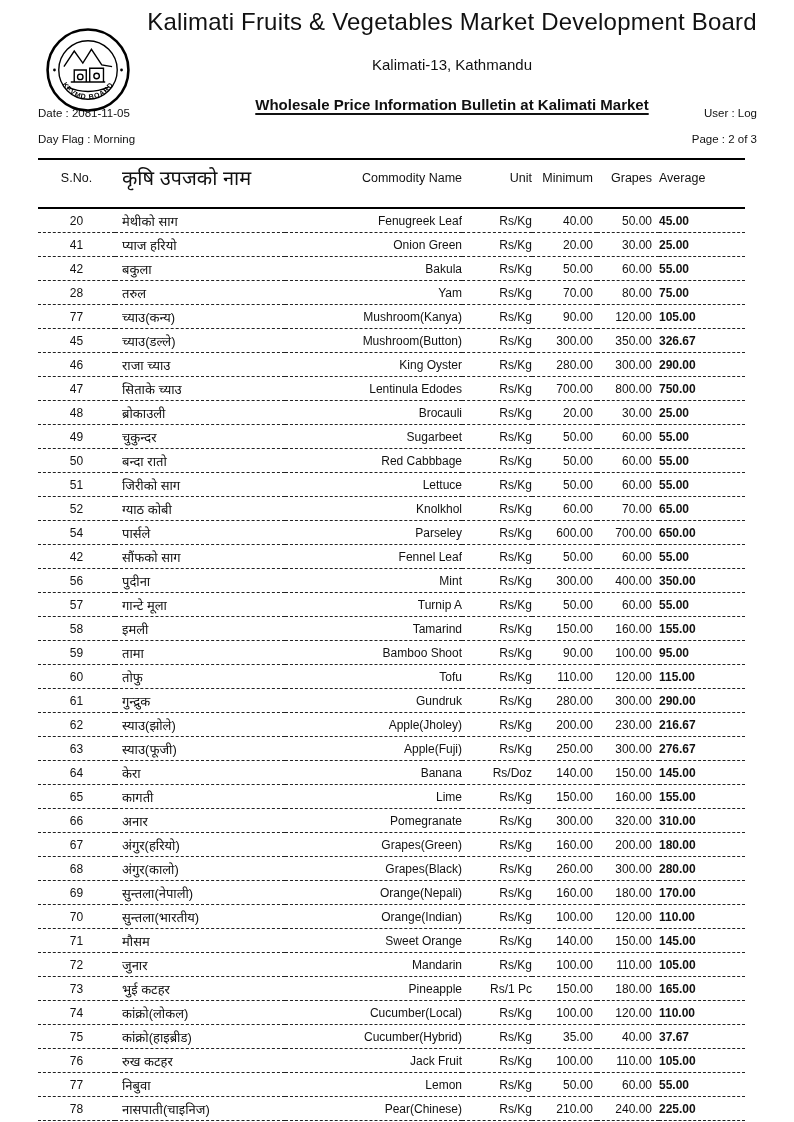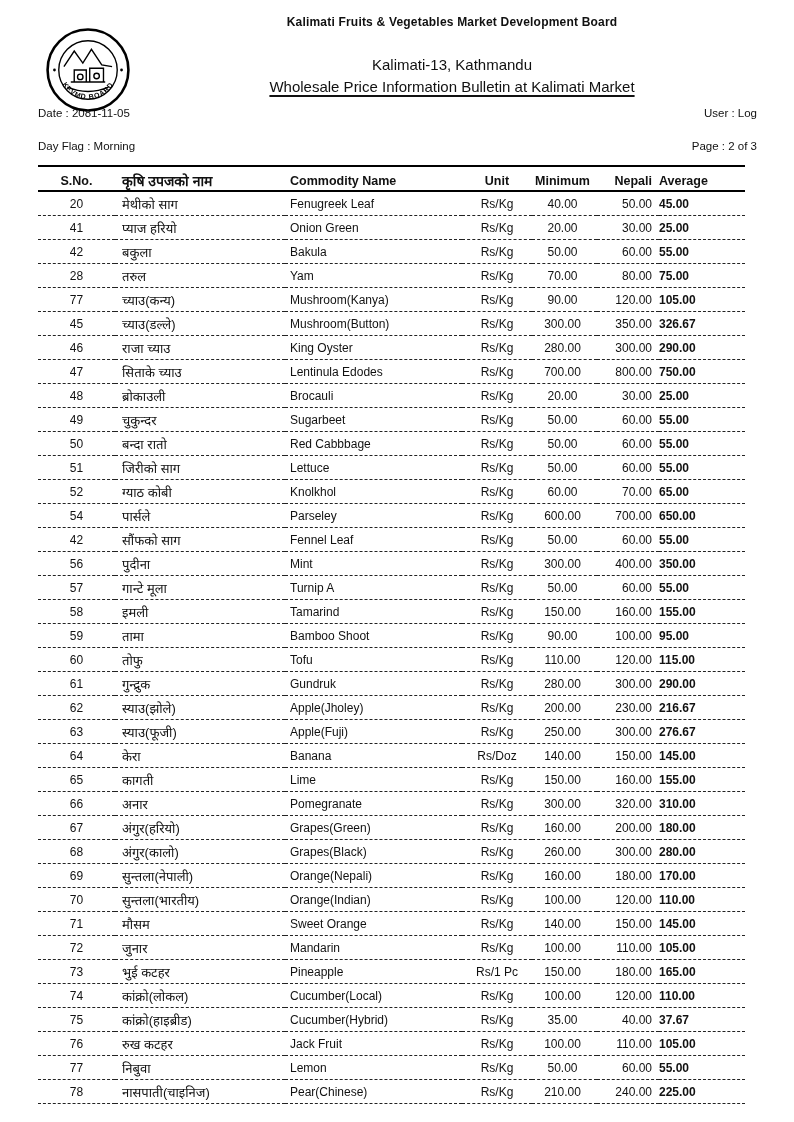--- a/index.html
+++ b/index.html
@@ -20,73 +20,73 @@
     position: absolute;
     left: 45px; top: 27px;
     width: 86px; height: 86px;
   }
   .head-text {
     margin-left: 140px;
     margin-right: 30px;
     text-align: center;
     padding-top: 9px;
   }
-  .org-name { font-size: 12px; font-weight: 700; letter-spacing: 0.2px; line-height: 26px; }
+  .org-name { font-size: 24px; font-weight: 400; letter-spacing: 0.2px; line-height: 26px; }
   .org-address { font-size: 15px; margin-top: 20px; line-height: 19px; }
   .bulletin-title {
     display: inline-block;
-    font-size: 15px; font-weight: normal; margin-top: 3px;
+    font-size: 15px; font-weight: bold; margin-top: 21px;
     text-decoration: underline;
     text-decoration-thickness: 2px;
     text-underline-offset: 3px;
     line-height: 19px;
   }
 
   
   .meta-line {
     display: flex; justify-content: space-between;
     padding: 0 37px 0 38px;
     font-size: 11.5px;
   }
   .meta-line.first { margin-top: 3px; }
-  .meta-line.second { margin-top: 21px; }
+  .meta-line.second { margin-top: 14px; }
 
   
   table.price-table {
     border-collapse: collapse;
     table-layout: fixed;
     width: 707px;
     margin: 13px 0 0 38px;
   }
   table.price-table thead tr {
     border-top: 2px solid #000;
     border-bottom: 2px solid #000;
   }
   th {
-    font-size: 12.5px; font-weight: bold;
-    padding: 4px 0 0 0;
+    font-size: 12.5px; font-weight: normal;
+    padding: 4px 0 16px 0;
     white-space: nowrap; overflow: hidden;
   }
   td {
     font-size: 12px;
     height: 23px;
     padding: 3px 0 2px 0;
     white-space: nowrap; overflow: hidden;
     vertical-align: middle;
   }
   tbody tr { border-bottom: 1.5px dashed #222; }
   .c0 { text-align: center; }
   .c1 { text-align: left; padding-left: 7px; font-size: 13px; }
-  .c2 { text-align: left; padding-left: 5px; }
-  .c3 { text-align: center; }
-  .c4 { text-align: center; padding-right: 4px; }
+  .c2 { text-align: right; padding-left: 5px; }
+  .c3 { text-align: right; }
+  .c4 { text-align: right; padding-right: 4px; }
   .c5 { text-align: right; padding-right: 7px; }
   .c6 { text-align: left; padding-right: 32px; }
   td.c6 { font-weight: bold; }
-  th.c1 { font-size: 14px; }
+  th.c1 { font-size: 20px; }
 </style>
 </head>
 <body>
 
 <div class="page">
 
   <div class="doc-header">
 
     <svg class="logo" viewBox="0 0 100 100">
       <circle cx="50" cy="50" r="47" fill="#ffffff" stroke="#000000" stroke-width="3"></circle>
@@ -138,21 +138,21 @@
         <col style="width:62px">
         <col style="width:86px">
     </colgroup>
     <thead>
       <tr>
         <th class="c0">S.No.</th>
         <th class="c1">कृषि उपजको नाम</th>
         <th class="c2">Commodity Name</th>
         <th class="c3">Unit</th>
         <th class="c4">Minimum</th>
-        <th class="c5">Nepali</th>
+        <th class="c5">Grapes</th>
         <th class="c6">Average</th>
       </tr>
     </thead>
     <tbody>
         <tr>
       <td class="c0">20</td>
       <td class="c1">मेथीको साग</td>
       <td class="c2">Fenugreek Leaf</td>
       <td class="c3">Rs/Kg</td>
       <td class="c4">40.00</td>

